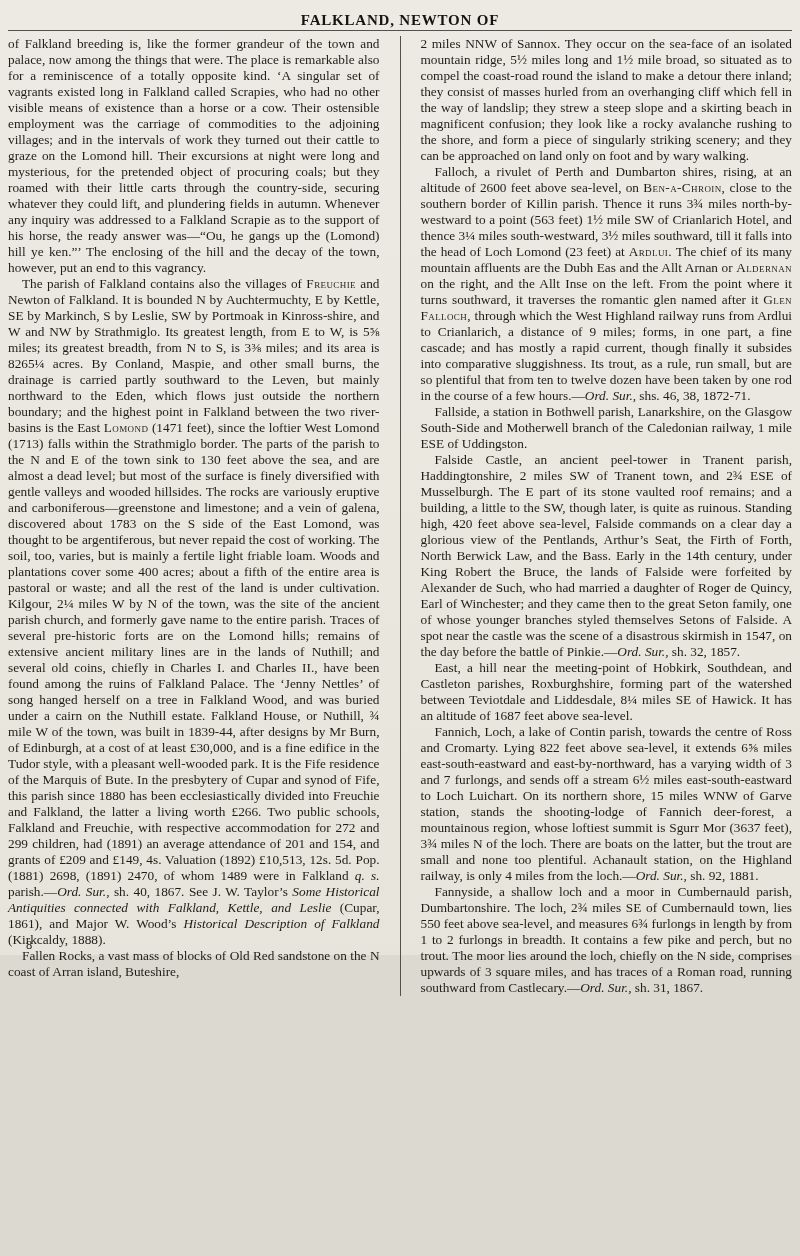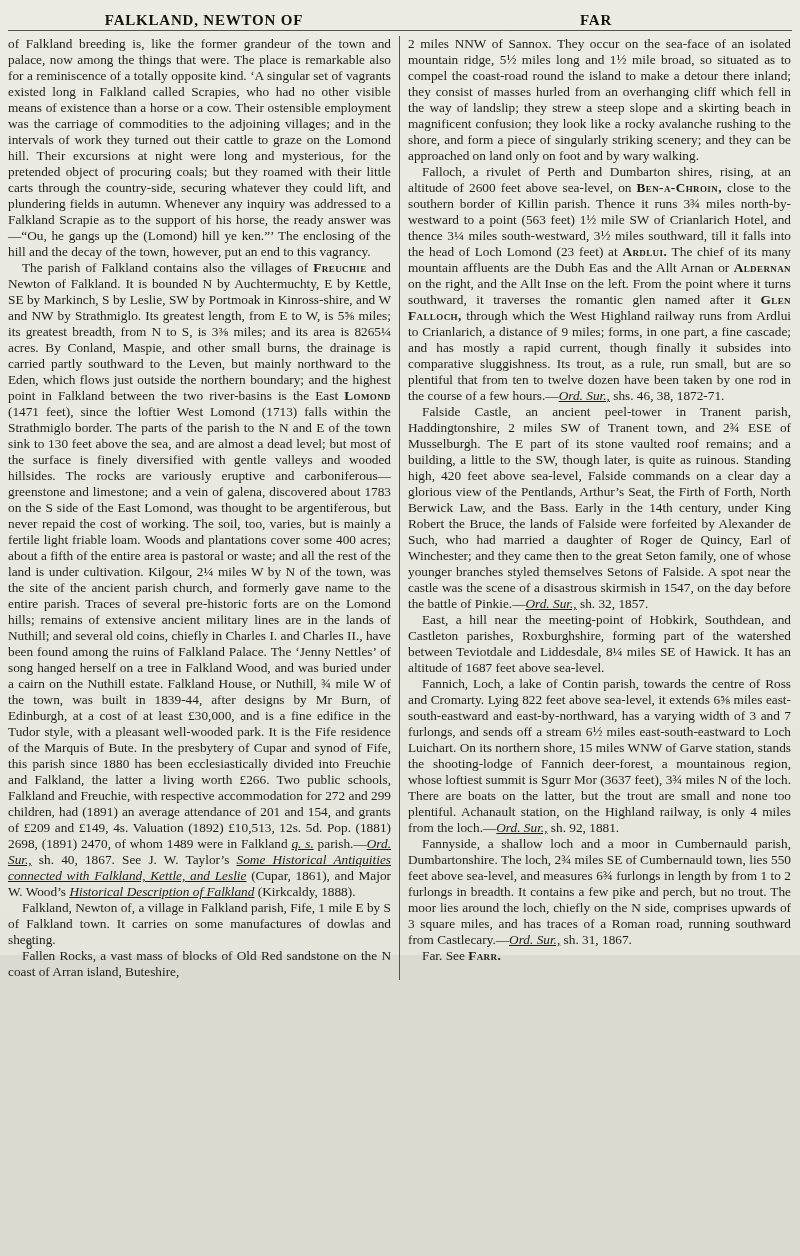--- a/index.html
+++ b/index.html
@@ -35,72 +35,71 @@
     text-align: center;
     font-weight: bold;
     font-size: 15px;
     letter-spacing: 0.8px;
     line-height: 20px;
     color: #17140f;
   }
   .columns {
     display: flex;
     align-items: stretch;
+    gap: 12px;
   }
   .col {
     width: 383px;
     text-align: justify;
     font-size: 13.3px;
     line-height: 16px;
     hyphens: auto;
     -webkit-hyphens: auto;
   }
   .col.left  { padding-right: 8px; }
   .col.right { padding-left: 8px; }
   .divider {
     width: 1px;
     background: #55514a;
   }
   p.para { margin: 0; }
   p.para.indent { text-indent: 14px; }
   .bold { font-weight: normal; }
-  .italic { font-style: italic; text-decoration: underline; }
-  .smallcaps { font-variant: small-caps; letter-spacing: 0.4px; font-weight: bold; }
+  .italic { font-style: italic; }
+  .smallcaps { font-variant: small-caps; letter-spacing: 0.4px; }
   .pageno {
     position: absolute;
     left: 26px;
     bottom: 2px;
     font-size: 12.5px;
     color: #201d18;
   }
 </style>
 </head>
 <body>
 
 <div class="page">
 
   <div class="running-head">
     <div class="head-cell">FALKLAND, NEWTON OF</div>
-    <div class="head-cell">FAR</div>
   </div>
 
   <div class="columns">
     <div class="col left">
         <p class="para"><span>of Falkland breeding is, like the former grandeur of the town and palace, now among the things that were. The place is remarkable also for a reminiscence of a totally opposite kind. ‘A singular set of vagrants existed long in Falkland called Scrapies, who had no other visible means of existence than a horse or a cow. Their ostensible employment was the carriage of commodities to the adjoining villages; and in the intervals of work they turned out their cattle to graze on the Lomond hill. Their excursions at night were long and mysterious, for the pretended object of procuring coals; but they roamed with their little carts through the country-side, securing whatever they could lift, and plundering fields in autumn. Whenever any inquiry was addressed to a Falkland Scrapie as to the support of his horse, the ready answer was—“Ou, he gangs up the (Lomond) hill ye ken.”’ The enclosing of the hill and the decay of the town, however, put an end to this vagrancy.</span></p>
         <p class="para indent"><span>The parish of Falkland contains also the villages of </span><span class="smallcaps">Freuchie</span><span> and Newton of Falkland. It is bounded N by Auchtermuchty, E by Kettle, SE by Markinch, S by Leslie, SW by Portmoak in Kinross-shire, and W and NW by Strathmiglo. Its greatest length, from E to W, is 5⅝ miles; its greatest breadth, from N to S, is 3⅜ miles; and its area is 8265¼ acres. By Conland, Maspie, and other small burns, the drainage is carried partly southward to the Leven, but mainly northward to the Eden, which flows just outside the northern boundary; and the highest point in Falkland between the two river-basins is the East </span><span class="smallcaps">Lomond</span><span> (1471 feet), since the loftier West Lomond (1713) falls within the Strathmiglo border. The parts of the parish to the N and E of the town sink to 130 feet above the sea, and are almost a dead level; but most of the surface is finely diversified with gentle valleys and wooded hillsides. The rocks are variously eruptive and carboniferous—greenstone and limestone; and a vein of galena, discovered about 1783 on the S side of the East Lomond, was thought to be argentiferous, but never repaid the cost of working. The soil, too, varies, but is mainly a fertile light friable loam. Woods and plantations cover some 400 acres; about a fifth of the entire area is pastoral or waste; and all the rest of the land is under cultivation. Kilgour, 2¼ miles W by N of the town, was the site of the ancient parish church, and formerly gave name to the entire parish. Traces of several pre-historic forts are on the Lomond hills; remains of extensive ancient military lines are in the lands of Nuthill; and several old coins, chiefly in Charles I. and Charles II., have been found among the ruins of Falkland Palace. The ‘Jenny Nettles’ of song hanged herself on a tree in Falkland Wood, and was buried under a cairn on the Nuthill estate. Falkland House, or Nuthill, ¾ mile W of the town, was built in 1839-44, after designs by Mr Burn, of Edinburgh, at a cost of at least £30,000, and is a fine edifice in the Tudor style, with a pleasant well-wooded park. It is the Fife residence of the Marquis of Bute. In the presbytery of Cupar and synod of Fife, this parish since 1880 has been ecclesiastically divided into Freuchie and Falkland, the latter a living worth £266. Two public schools, Falkland and Freuchie, with respective accommodation for 272 and 299 children, had (1891) an average attendance of 201 and 154, and grants of £209 and £149, 4s. Valuation (1892) £10,513, 12s. 5d. Pop. (1881) 2698, (1891) 2470, of whom 1489 were in Falkland </span><span class="italic">q. s.</span><span> parish.—</span><span class="italic">Ord. Sur.,</span><span> sh. 40, 1867. See J. W. Taylor’s </span><span class="italic">Some Historical Antiquities connected with Falkland, Kettle, and Leslie</span><span> (Cupar, 1861), and Major W. Wood’s </span><span class="italic">Historical Description of Falkland</span><span> (Kirkcaldy, 1888).</span></p>
-        <p class="para indent"><span class="bold">Falkland, Newton of,</span><span> a village in Falkland parish, Fife, 1 mile E by S of Falkland town. It carries on some manufactures of dowlas and sheeting.</span></p>
         <p class="para indent"><span class="bold">Fallen Rocks,</span><span> a vast mass of blocks of Old Red sandstone on the N coast of Arran island, Buteshire,</span></p>
       </div>
     <div class="divider"></div>
     <div class="col right">
         <p class="para"><span>2 miles NNW of Sannox. They occur on the sea-face of an isolated mountain ridge, 5½ miles long and 1½ mile broad, so situated as to compel the coast-road round the island to make a detour there inland; they consist of masses hurled from an overhanging cliff which fell in the way of landslip; they strew a steep slope and a skirting beach in magnificent confusion; they look like a rocky avalanche rushing to the shore, and form a piece of singularly striking scenery; and they can be approached on land only on foot and by wary walking.</span></p>
         <p class="para indent"><span class="bold">Falloch,</span><span> a rivulet of Perth and Dumbarton shires, rising, at an altitude of 2600 feet above sea-level, on </span><span class="smallcaps">Ben-a-Chroin,</span><span> close to the southern border of Killin parish. Thence it runs 3¾ miles north-by-westward to a point (563 feet) 1½ mile SW of Crianlarich Hotel, and thence 3¼ miles south-westward, 3½ miles southward, till it falls into the head of Loch Lomond (23 feet) at </span><span class="smallcaps">Ardlui.</span><span> The chief of its many mountain affluents are the Dubh Eas and the Allt Arnan or </span><span class="smallcaps">Aldernan</span><span> on the right, and the Allt Inse on the left. From the point where it turns southward, it traverses the romantic glen named after it </span><span class="smallcaps">Glen Falloch,</span><span> through which the West Highland railway runs from Ardlui to Crianlarich, a distance of 9 miles; forms, in one part, a fine cascade; and has mostly a rapid current, though finally it subsides into comparative sluggishness. Its trout, as a rule, run small, but are so plentiful that from ten to twelve dozen have been taken by one rod in the course of a few hours.—</span><span class="italic">Ord. Sur.,</span><span> shs. 46, 38, 1872-71.</span></p>
+        <p class="para indent"><span class="bold">Fallside,</span><span> a station in Bothwell parish, Lanarkshire, on the Glasgow South-Side and Motherwell branch of the Caledonian railway, 1 mile ESE of Uddingston.</span></p>
         <p class="para indent"><span class="bold">Falside Castle,</span><span> an ancient peel-tower in Tranent parish, Haddingtonshire, 2 miles SW of Tranent town, and 2¾ ESE of Musselburgh. The E part of its stone vaulted roof remains; and a building, a little to the SW, though later, is quite as ruinous. Standing high, 420 feet above sea-level, Falside commands on a clear day a glorious view of the Pentlands, Arthur’s Seat, the Firth of Forth, North Berwick Law, and the Bass. Early in the 14th century, under King Robert the Bruce, the lands of Falside were forfeited by Alexander de Such, who had married a daughter of Roger de Quincy, Earl of Winchester; and they came then to the great Seton family, one of whose younger branches styled themselves Setons of Falside. A spot near the castle was the scene of a disastrous skirmish in 1547, on the day before the battle of Pinkie.—</span><span class="italic">Ord. Sur.,</span><span> sh. 32, 1857.</span></p>
         <p class="para indent"><span class="bold">East,</span><span> a hill near the meeting-point of Hobkirk, Southdean, and Castleton parishes, Roxburghshire, forming part of the watershed between Teviotdale and Liddesdale, 8¼ miles SE of Hawick. It has an altitude of 1687 feet above sea-level.</span></p>
         <p class="para indent"><span class="bold">Fannich, Loch,</span><span> a lake of Contin parish, towards the centre of Ross and Cromarty. Lying 822 feet above sea-level, it extends 6⅝ miles east-south-eastward and east-by-northward, has a varying width of 3 and 7 furlongs, and sends off a stream 6½ miles east-south-eastward to Loch Luichart. On its northern shore, 15 miles WNW of Garve station, stands the shooting-lodge of Fannich deer-forest, a mountainous region, whose loftiest summit is Sgurr Mor (3637 feet), 3¾ miles N of the loch. There are boats on the latter, but the trout are small and none too plentiful. Achanault station, on the Highland railway, is only 4 miles from the loch.—</span><span class="italic">Ord. Sur.,</span><span> sh. 92, 1881.</span></p>
         <p class="para indent"><span class="bold">Fannyside,</span><span> a shallow loch and a moor in Cumbernauld parish, Dumbartonshire. The loch, 2¾ miles SE of Cumbernauld town, lies 550 feet above sea-level, and measures 6¾ furlongs in length by from 1 to 2 furlongs in breadth. It contains a few pike and perch, but no trout. The moor lies around the loch, chiefly on the N side, comprises upwards of 3 square miles, and has traces of a Roman road, running southward from Castlecary.—</span><span class="italic">Ord. Sur.,</span><span> sh. 31, 1867.</span></p>
-        <p class="para indent"><span class="bold">Far.</span><span> See </span><span class="smallcaps">Farr.</span></p>
       </div>
   </div>
 
   <div class="pageno">8</div>
 
 </div>
 
 </body></html>

